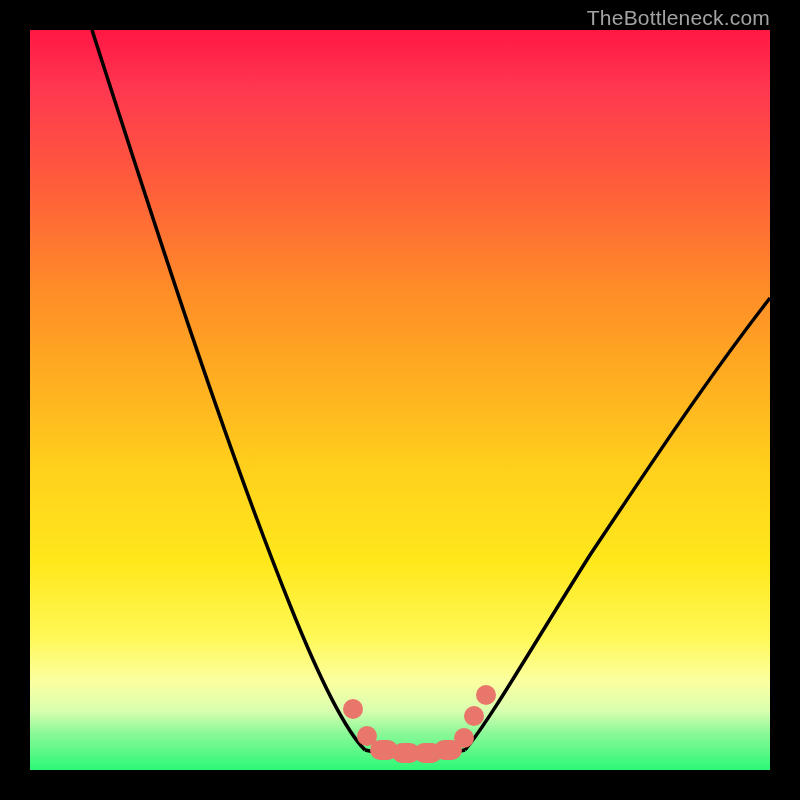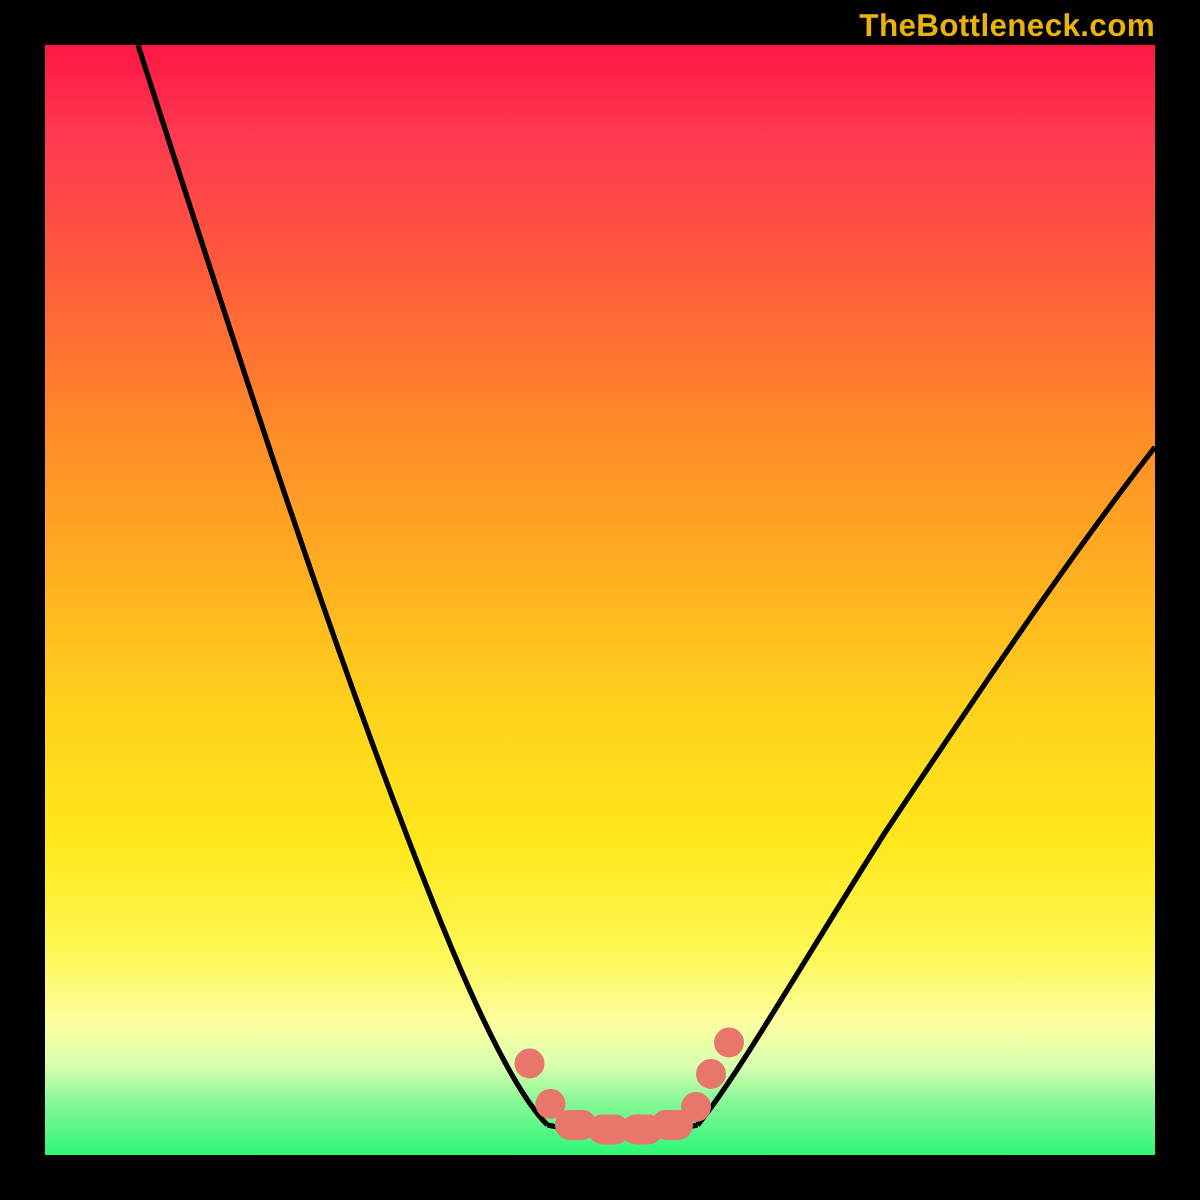--- a/index.html
+++ b/index.html
@@ -31,22 +31,22 @@
       #8cf898 95%,
       #2cf876 100%
     );
   }
   .watermark {
     position: absolute;
     top: 6px;
     right: 30px;
     font-family: Arial, Helvetica, sans-serif;
     font-size: 21px;
-    font-weight: 700;
-    color: #eab308;
+    font-weight: 400;
+    color: #a3a3a3;
     letter-spacing: 0.2px;
   }
   svg.curve {
     position: absolute;
     left: 0;
     top: 0;
     width: 740px;
     height: 740px;
   }
   .marker {

